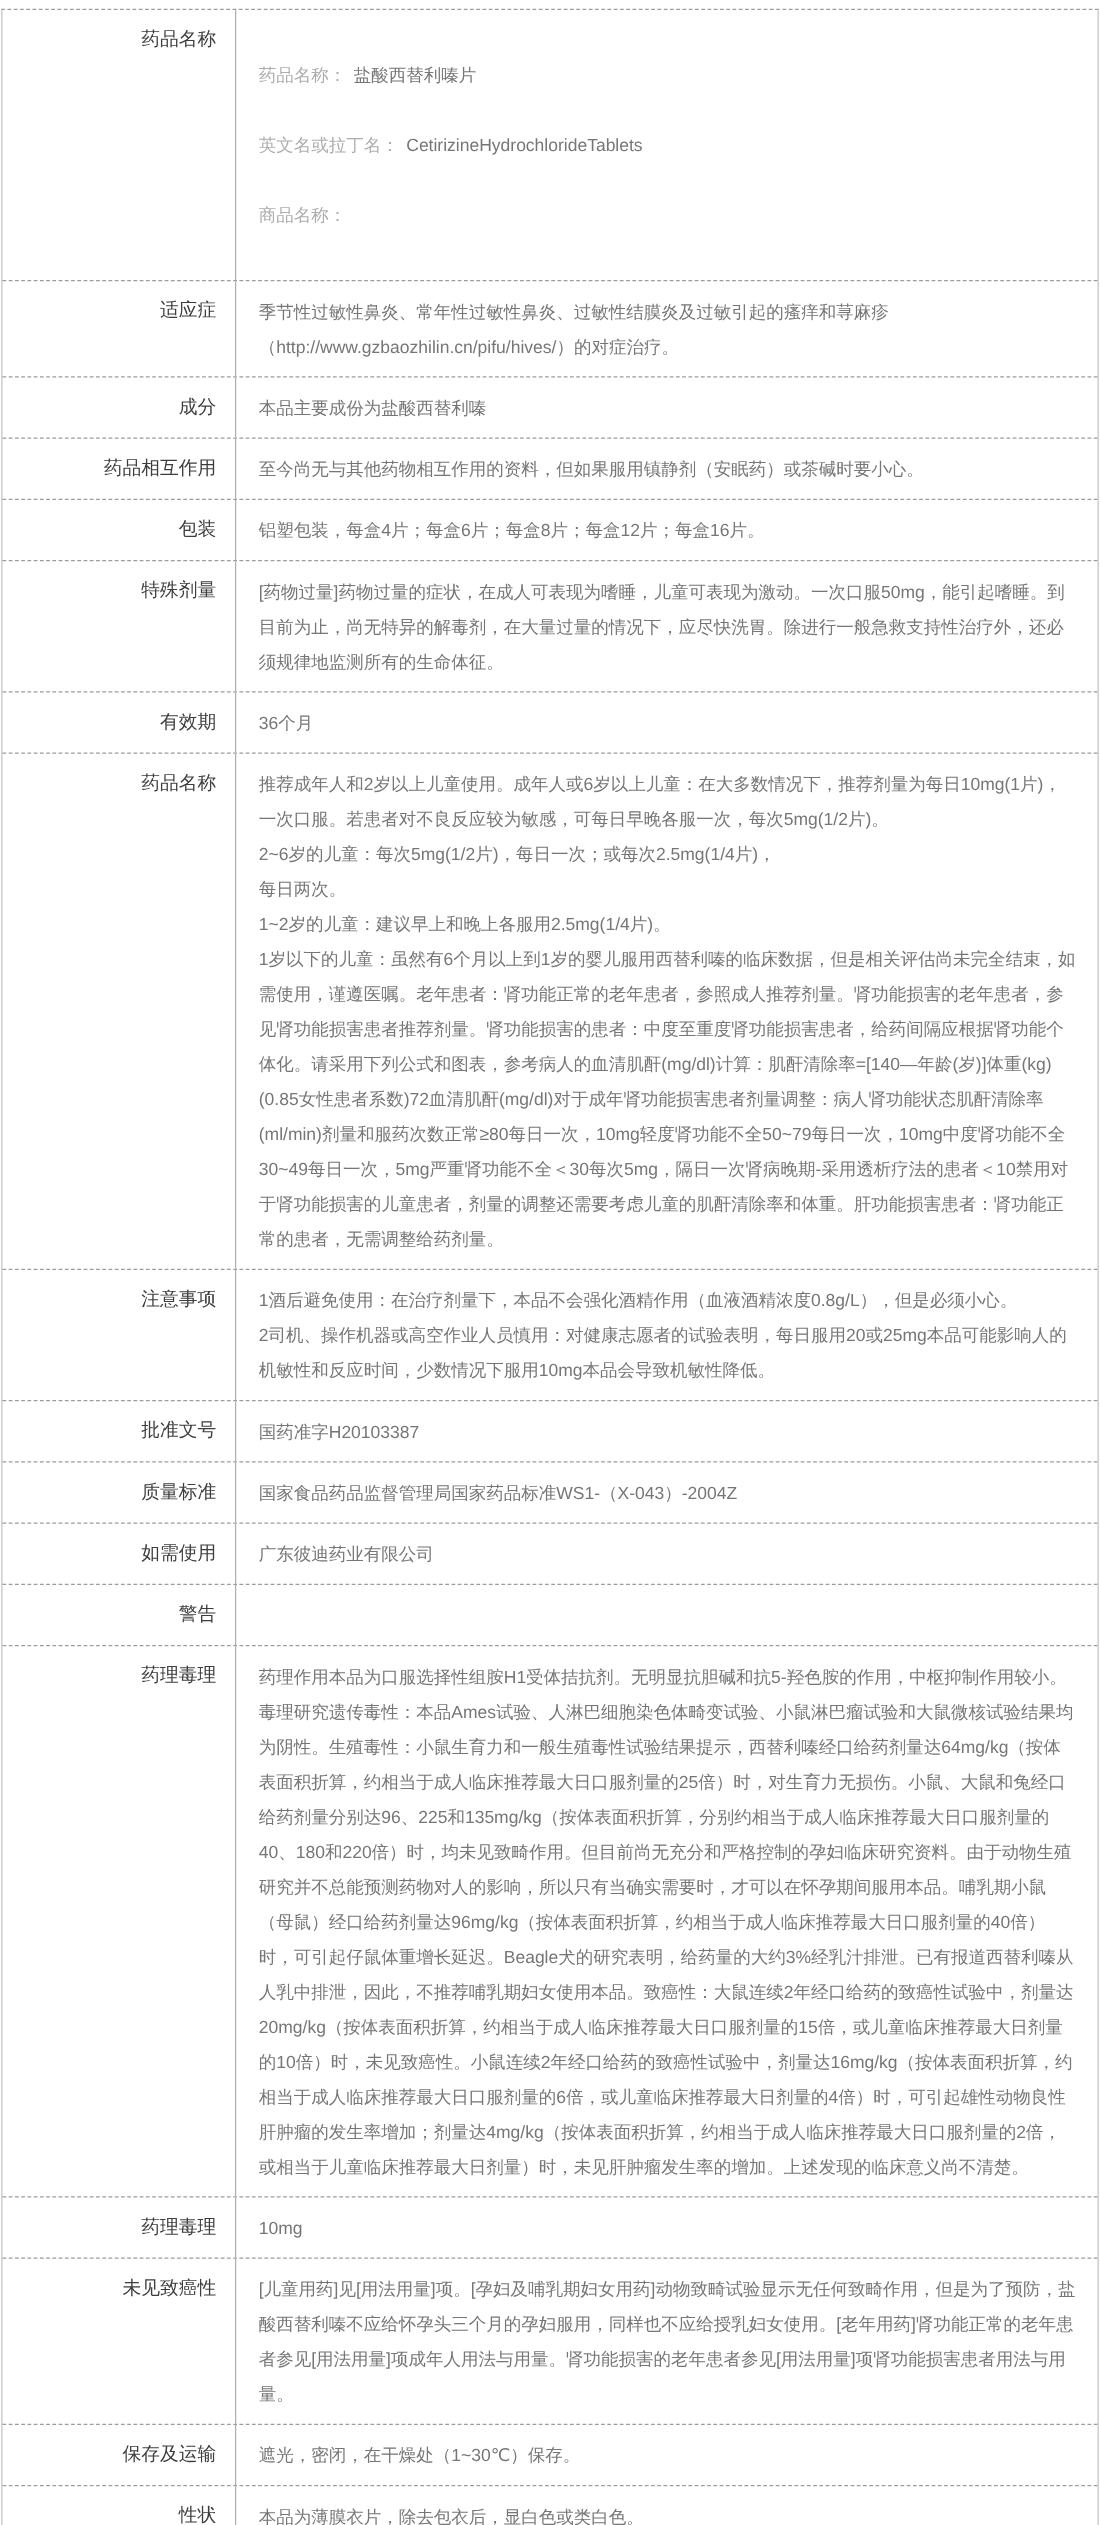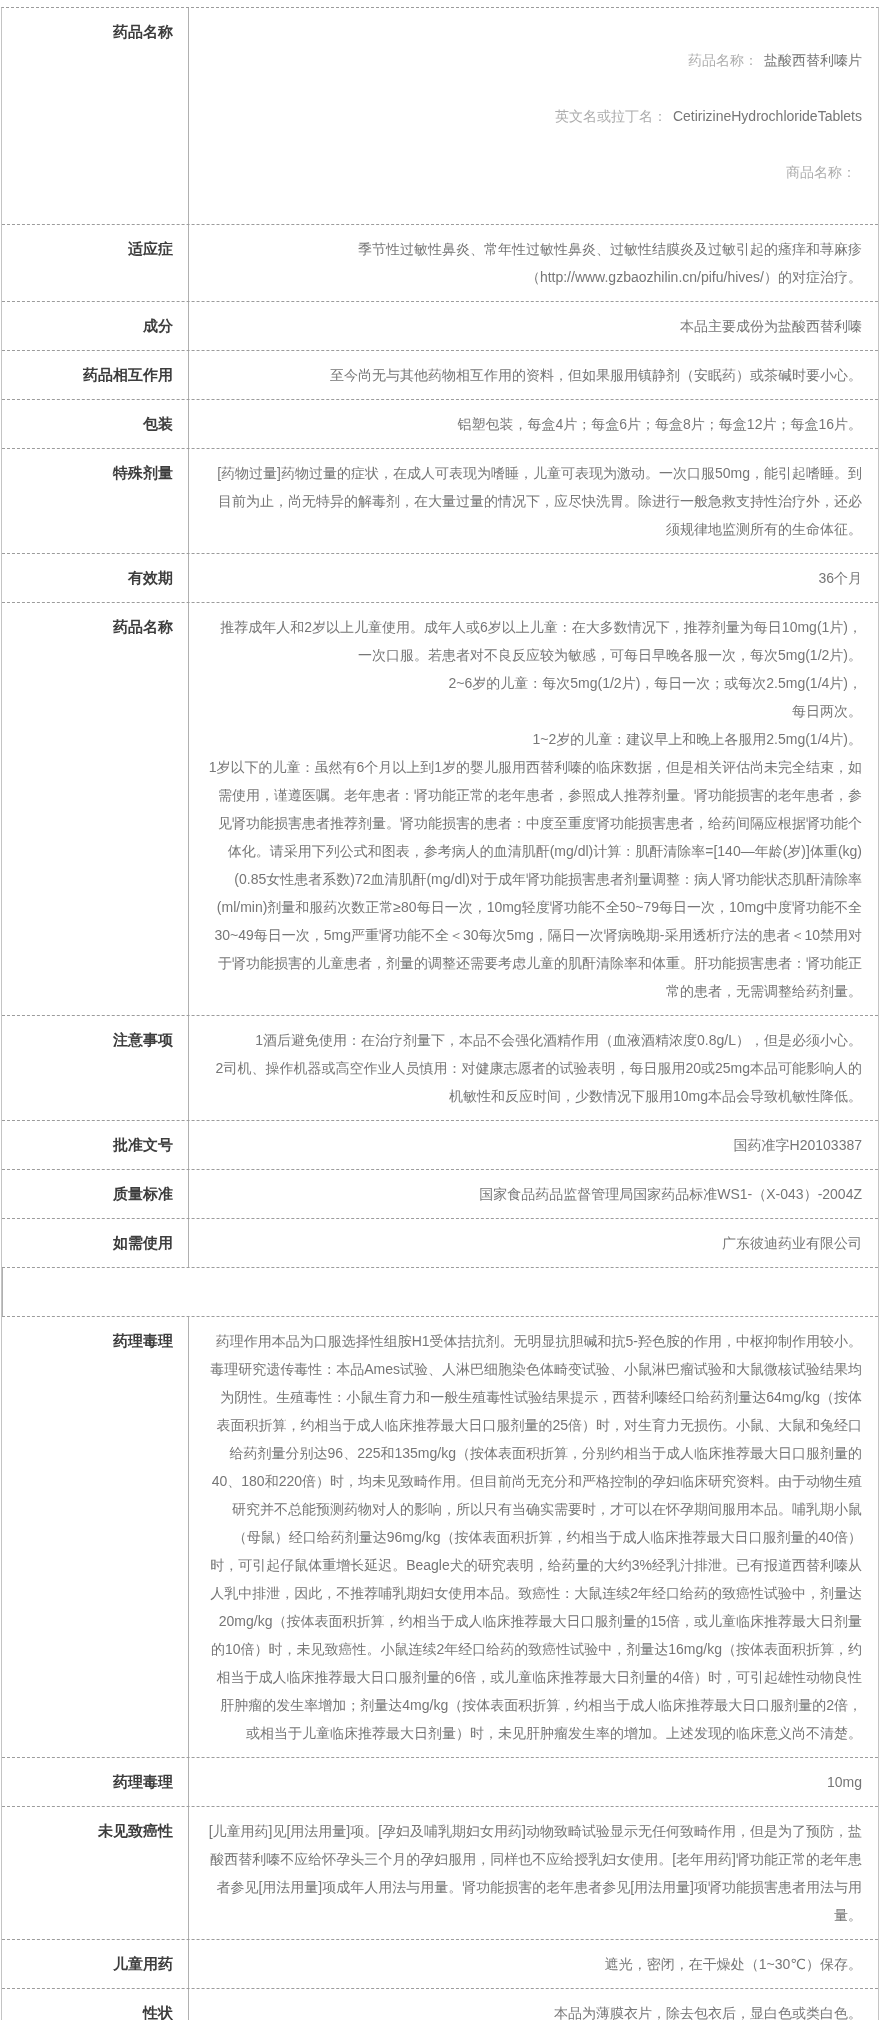--- a/index.html
+++ b/index.html
@@ -22,41 +22,40 @@
     align-items: stretch;
   }
   .row:last-child { border-bottom: none; }
   .label-cell {
     width: 186px;
     min-width: 186px;
     box-sizing: border-box;
     text-align: left;
     padding: 11px 15px 11px 6px;
     font-size: 15px;
-    font-weight: bold;
+    font-weight: normal;
     color: #3d3d3d;
     line-height: 26px;
     display: flex;
     flex-direction: column;
     justify-content: flex-start;
     align-items: flex-end;
   }
   .content-cell {
     flex: 1;
     border-left: 1px solid #b0b0b0;
     box-sizing: border-box;
     padding: 10px 16px 10px 18px;
     font-size: 14px;
     color: #767676;
     line-height: 28px;
     white-space: pre-line;
     word-wrap: break-word;
     word-break: break-word;
     min-height: 48px;
-    text-align: right;
   }
   .field-line { display: block; line-height: 28px; }
   .field-key { color: #adadad; margin-right: 6px; }
   .field-value { color: #767676; }
 </style>
 </head>
 <body>
 
 <div class="drug-table">
 
@@ -123,40 +122,41 @@
     <div class="label-cell">质量标准</div>
     <div class="content-cell">国家食品药品监督管理局国家药品标准WS1-（X-043）-2004Z</div>
   </div>
 
   <div class="row">
     <div class="label-cell">如需使用</div>
     <div class="content-cell">广东彼迪药业有限公司</div>
   </div>
 
   <div class="row">
+    <div class="label-cell">警告</div>
     <div class="content-cell"></div>
   </div>
 
   <div class="row">
     <div class="label-cell">药理毒理</div>
     <div class="content-cell">药理作用本品为口服选择性组胺H1受体拮抗剂。无明显抗胆碱和抗5-羟色胺的作用，中枢抑制作用较小。毒理研究遗传毒性：本品Ames试验、人淋巴细胞染色体畸变试验、小鼠淋巴瘤试验和大鼠微核试验结果均为阴性。生殖毒性：小鼠生育力和一般生殖毒性试验结果提示，西替利嗪经口给药剂量达64mg/kg（按体表面积折算，约相当于成人临床推荐最大日口服剂量的25倍）时，对生育力无损伤。小鼠、大鼠和兔经口给药剂量分别达96、225和135mg/kg（按体表面积折算，分别约相当于成人临床推荐最大日口服剂量的40、180和220倍）时，均未见致畸作用。但目前尚无充分和严格控制的孕妇临床研究资料。由于动物生殖研究并不总能预测药物对人的影响，所以只有当确实需要时，才可以在怀孕期间服用本品。哺乳期小鼠（母鼠）经口给药剂量达96mg/kg（按体表面积折算，约相当于成人临床推荐最大日口服剂量的40倍）时，可引起仔鼠体重增长延迟。Beagle犬的研究表明，给药量的大约3%经乳汁排泄。已有报道西替利嗪从人乳中排泄，因此，不推荐哺乳期妇女使用本品。致癌性：大鼠连续2年经口给药的致癌性试验中，剂量达20mg/kg（按体表面积折算，约相当于成人临床推荐最大日口服剂量的15倍，或儿童临床推荐最大日剂量的10倍）时，未见致癌性。小鼠连续2年经口给药的致癌性试验中，剂量达16mg/kg（按体表面积折算，约相当于成人临床推荐最大日口服剂量的6倍，或儿童临床推荐最大日剂量的4倍）时，可引起雄性动物良性肝肿瘤的发生率增加；剂量达4mg/kg（按体表面积折算，约相当于成人临床推荐最大日口服剂量的2倍，或相当于儿童临床推荐最大日剂量）时，未见肝肿瘤发生率的增加。上述发现的临床意义尚不清楚。</div>
   </div>
 
   <div class="row">
     <div class="label-cell">药理毒理</div>
     <div class="content-cell">10mg</div>
   </div>
 
   <div class="row">
     <div class="label-cell">未见致癌性</div>
     <div class="content-cell">[儿童用药]见[用法用量]项。[孕妇及哺乳期妇女用药]动物致畸试验显示无任何致畸作用，但是为了预防，盐酸西替利嗪不应给怀孕头三个月的孕妇服用，同样也不应给授乳妇女使用。[老年用药]肾功能正常的老年患者参见[用法用量]项成年人用法与用量。肾功能损害的老年患者参见[用法用量]项肾功能损害患者用法与用量。</div>
   </div>
 
   <div class="row">
-    <div class="label-cell">儿童用药</div>
+    <div class="label-cell">保存及运输</div>
     <div class="content-cell">遮光，密闭，在干燥处（1~30℃）保存。</div>
   </div>
 
   <div class="row">
     <div class="label-cell">性状</div>
     <div class="content-cell">本品为薄膜衣片，除去包衣后，显白色或类白色。</div>
   </div>
 
 </div>
 

